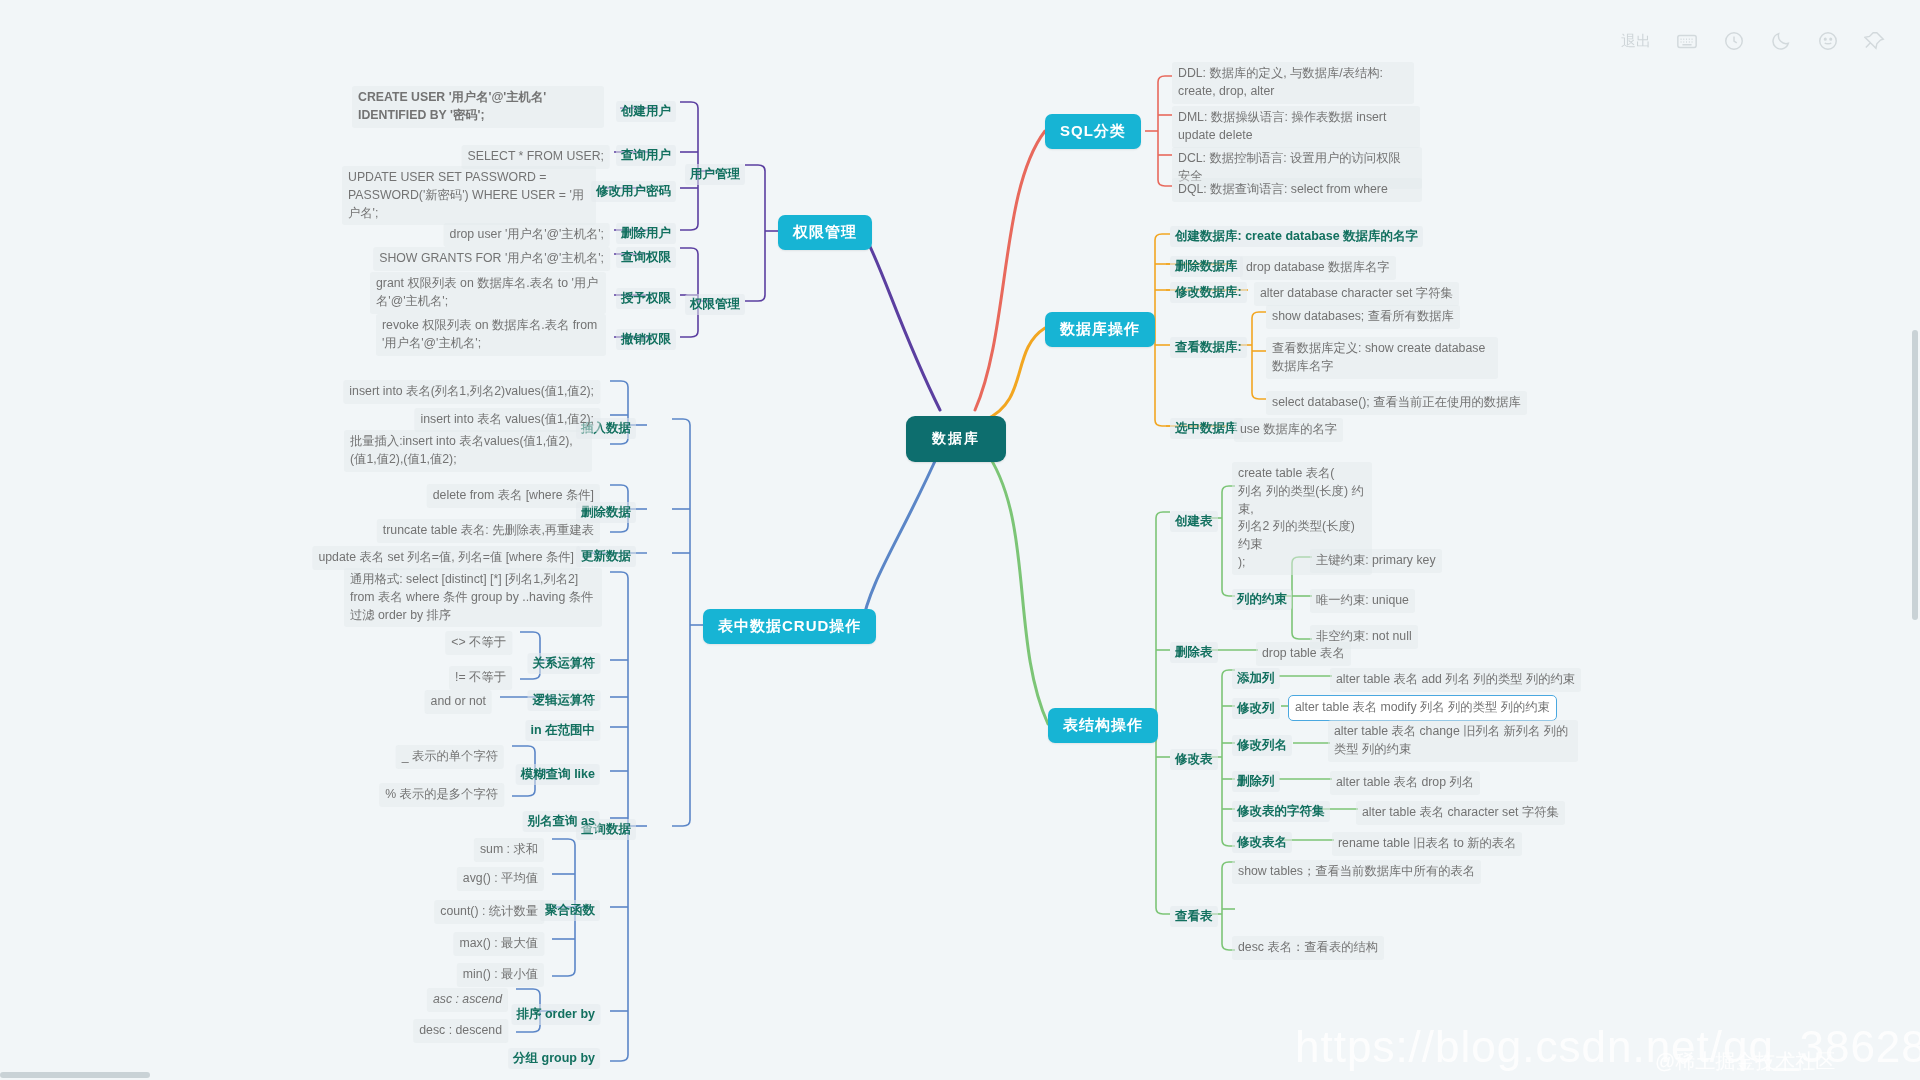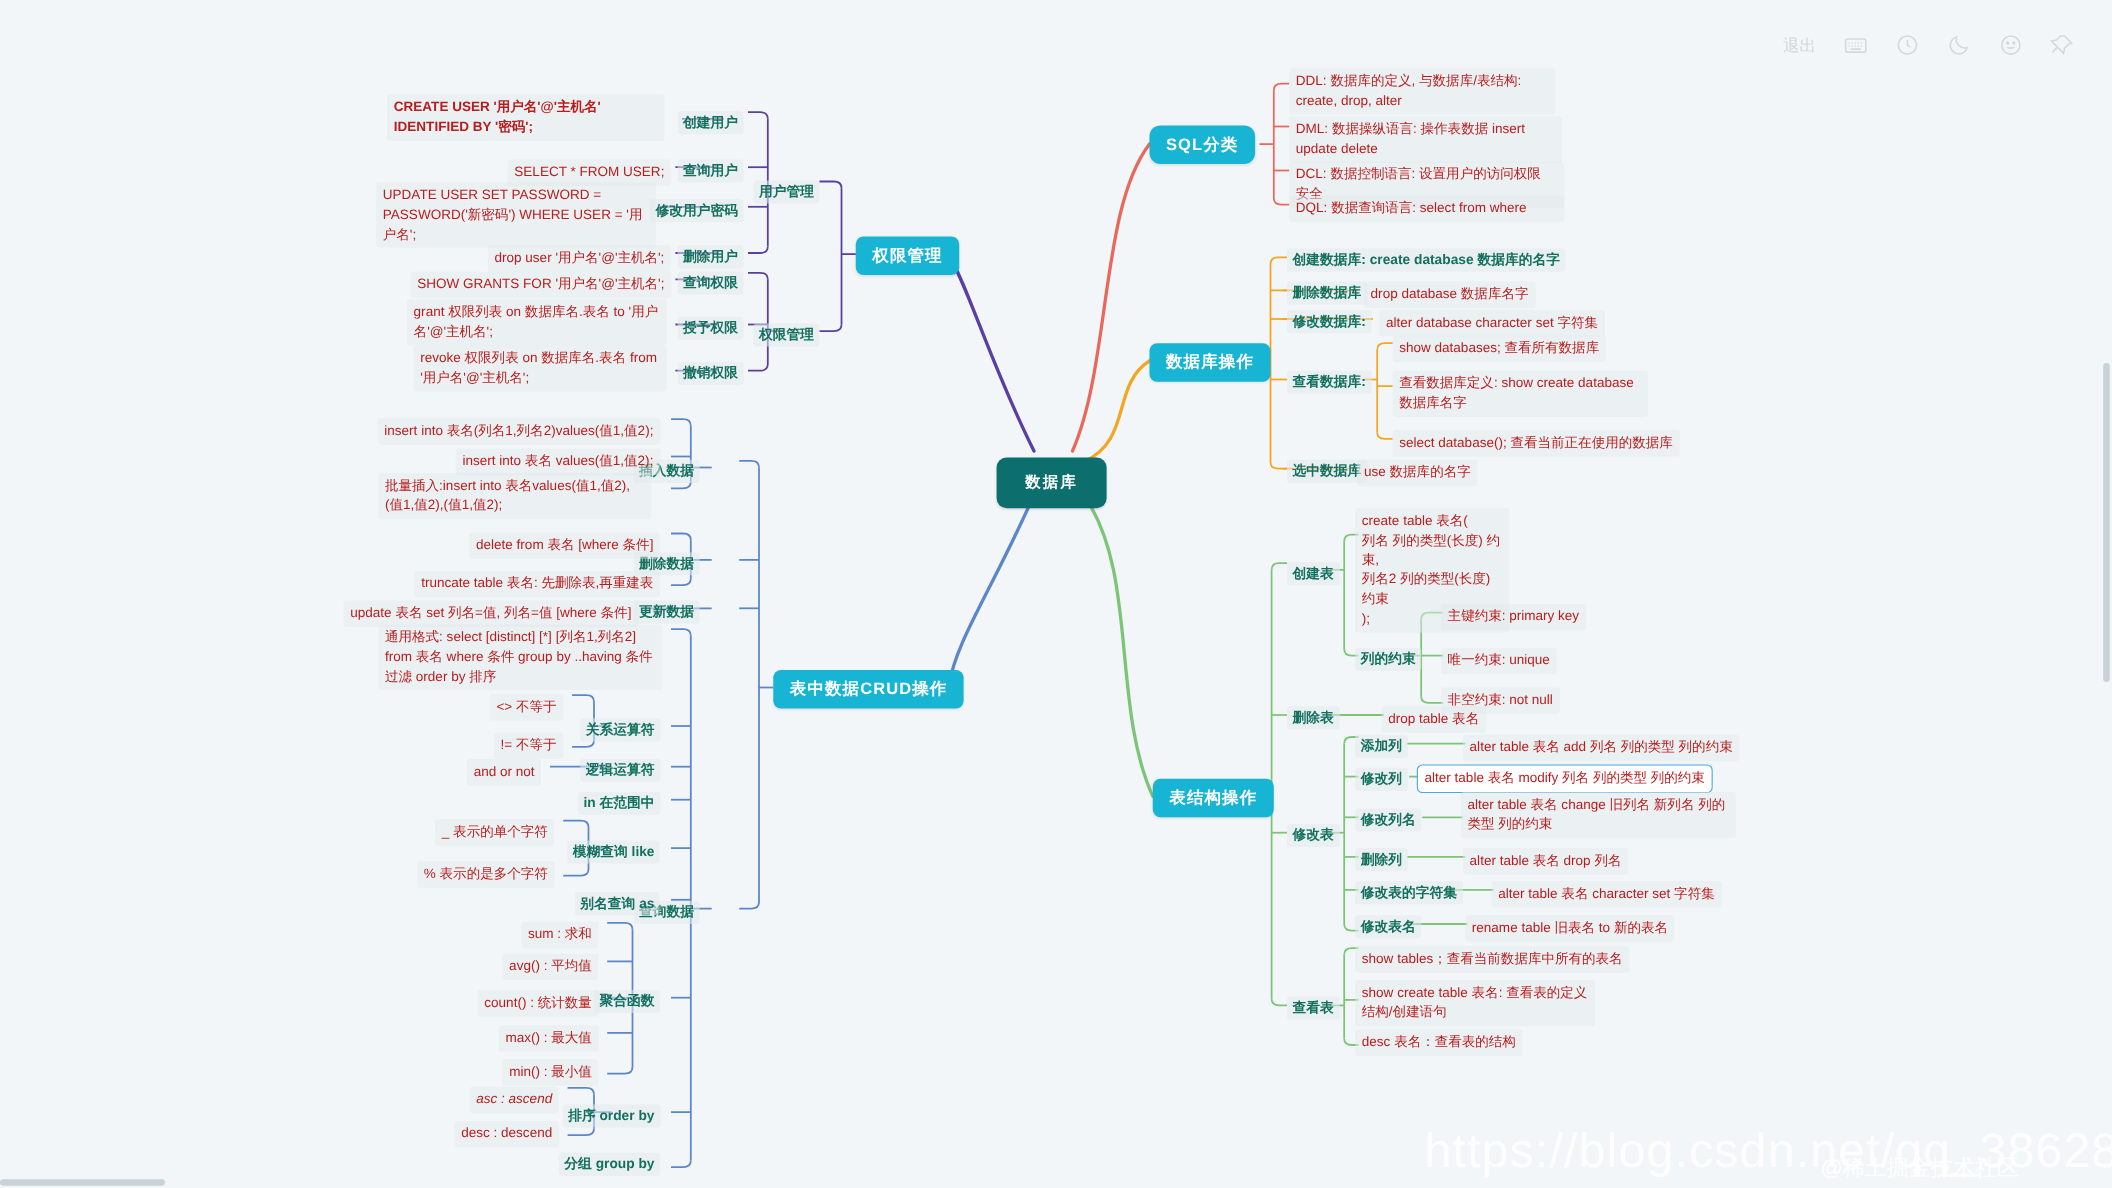--- a/index.html
+++ b/index.html
@@ -38,21 +38,21 @@
   }
   .lvl2 {
     color: #12705f;
     font-size: 12.5px;
     font-weight: bold;
     padding: 2px 5px;
     border-radius: 3px;
     background: rgba(228,234,236,.55);
   }
   .leaf {
-    color: #b91c1c;
+    color: #737373;
     font-size: 12.3px;
     padding: 3px 6px;
     border-radius: 3px;
     background: rgba(228,234,236,.5);
     line-height: 1.45;
     white-space: normal;
   }
   .sel {
     border: 1.6px solid #4aa8e0;
     background: #ffffff;
@@ -294,21 +294,21 @@
     </span>
     <span class="ic">
       <svg viewBox="0 0 24 24">
           <path d="M14 3l7 7-3 1-4 4-1 5-6-6-5 5 5-5-6-6 5-1 4-4z"></path>
         </svg>
     </span>
   </div>
 
   <div class="node root" style="left:906px; top:416px;">数据库</div>
 
-  <div class="node branch" style="left:1045px; top:114px;border-radius:10px;">SQL分类</div>
+  <div class="node branch" style="left:1045px; top:114px;">SQL分类</div>
   <div class="node leaf" style="left:1172px; top:62px; width:242px;">DDL: 数据库的定义, 与数据库/表结构: create, drop, alter</div>
   <div class="node leaf" style="left:1172px; top:147px; width:250px;">DCL: 数据控制语言: 设置用户的访问权限  安全</div>
   <div class="node leaf" style="left:1172px; top:106px; width:248px;">DML: 数据操纵语言: 操作表数据 insert update delete</div>
   <div class="node leaf" style="left:1172px; top:178px; width:250px;">DQL: 数据查询语言: select  from where</div>
 
   <div class="node branch" style="left:1045px; top:312px;">数据库操作</div>
   <div class="node lvl2" style="left:1170px; top:226px;">创建数据库: create database 数据库的名字</div>
   <div class="node lvl2" style="left:1170px; top:256px;">删除数据库</div>
   <div class="node leaf" style="left:1240px; top:256px;">drop database 数据库名字</div>
   <div class="node lvl2" style="left:1170px; top:282px;">修改数据库:</div>
@@ -343,21 +343,20 @@
   <div class="node leaf" style="left:1328px; top:720px; width:250px;">alter table 表名 change 旧列名 新列名 列的类型 列的约束</div>
   <div class="node lvl2" style="left:1232px; top:771px;">删除列</div>
   <div class="node leaf" style="left:1330px; top:771px;">alter table 表名 drop 列名</div>
   <div class="node lvl2" style="left:1232px; top:801px;">修改表的字符集</div>
   <div class="node leaf" style="left:1356px; top:801px;">alter table 表名 character set 字符集</div>
   <div class="node lvl2" style="left:1232px; top:832px;">修改表名</div>
   <div class="node leaf" style="left:1332px; top:832px;">rename table  旧表名 to 新的表名</div>
 
   <div class="node lvl2" style="left:1170px; top:906px;">查看表</div>
   <div class="node leaf" style="left:1232px; top:860px;">show tables；查看当前数据库中所有的表名</div>
-  <div class="node leaf" style="left:1232px; top:891px; width:218px;">show create table 表名: 查看表的定义结构/创建语句</div>
   <div class="node leaf" style="left:1232px; top:936px;">desc 表名：查看表的结构</div>
 
   <div class="node branch" style="left:703px; top:609px;">表中数据CRUD操作</div>
 
   <div class="node lvl2" style="left:636px; top:418px; transform:translateX(-100%);">插入数据</div>
   <div class="node leaf ta-r" style="left:600px; top:380px; transform:translateX(-100%);">insert into 表名(列名1,列名2)values(值1,值2);</div>
   <div class="node leaf ta-r" style="left:600px; top:408px; transform:translateX(-100%);">insert into 表名 values(值1,值2);</div>
   <div class="node leaf" style="left:344px; top:430px; width:248px;">批量插入:insert into 表名values(值1,值2),(值1,值2),(值1,值2);</div>
 
   <div class="node lvl2" style="left:636px; top:502px; transform:translateX(-100%);">删除数据</div>

